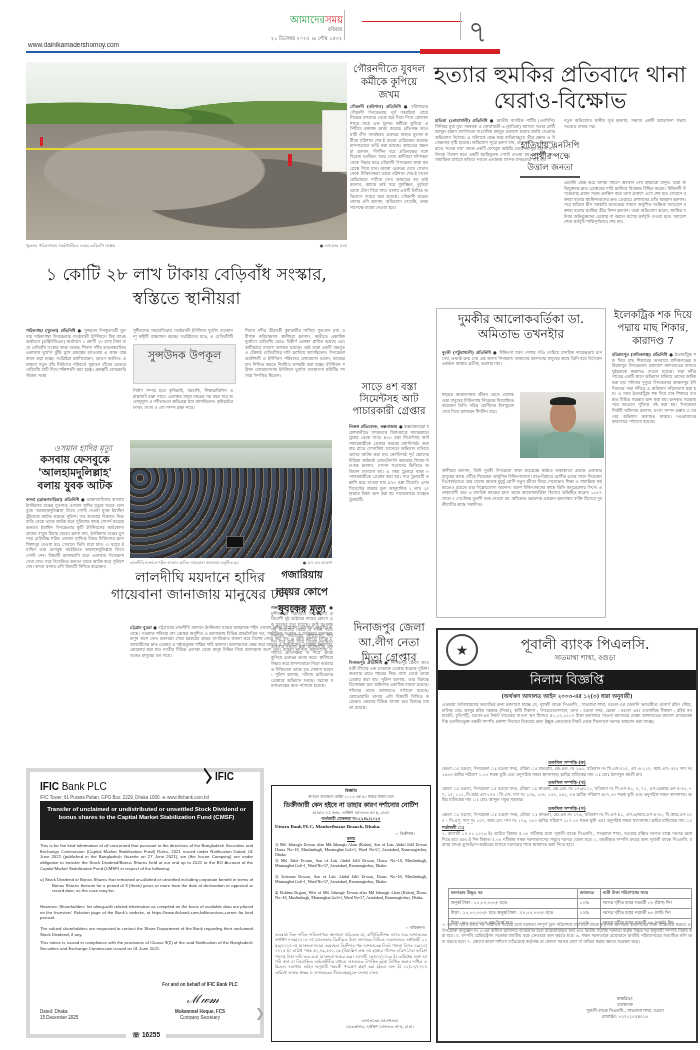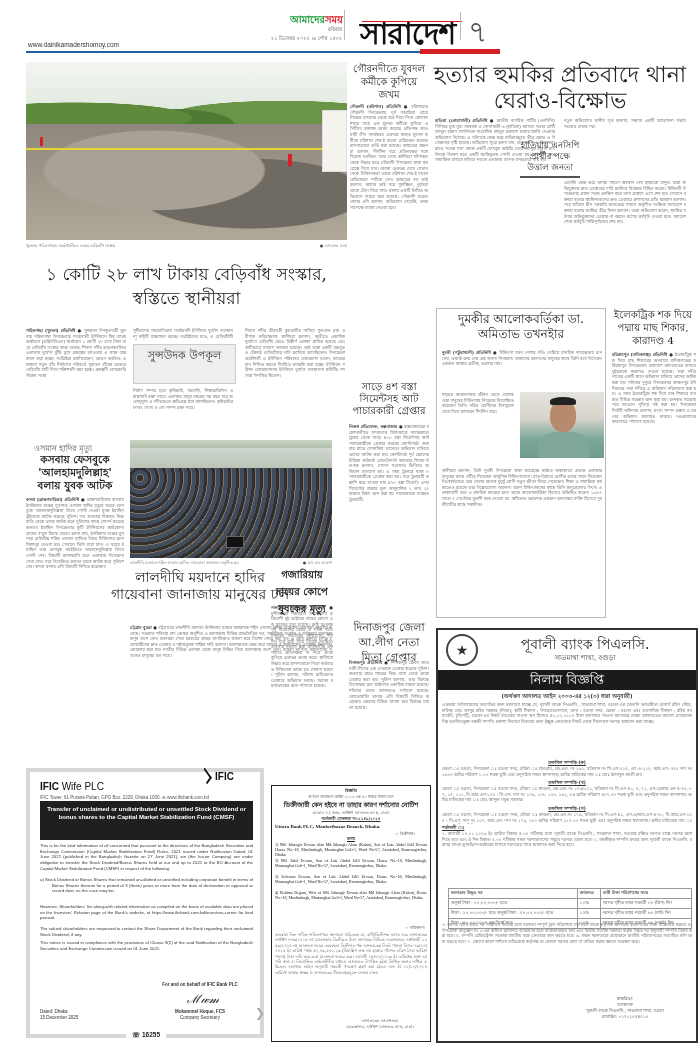--- a/index.html
+++ b/index.html
@@ -7,21 +7,21 @@
   body { font-family: "DejaVu Sans", sans-serif; color: #222; position: relative; }
   .abs { position: absolute; }
   .body-text { font-size: 4.2px; line-height: 5.6px; color: #555; text-align: justify; word-break: break-all; overflow: hidden; font-family: "DejaVu Serif", serif; }
   .byline { font-weight: bold; color: #333; }
   .headline { font-family: "DejaVu Serif", serif; color: #222; text-align: center; line-height: 1.15; }
   .caption { font-size: 4px; color: #555; }
 
   
   #masthead { left: 0; top: 0; width: 700px; height: 57px; }
   #url { left: 28px; top: 41px; font-size: 6.5px; color: #333; font-family: "Liberation Sans", sans-serif; }
-  #brand { left: 290px; top: 12px; width: 52px; text-align: right; font-size: 10px; font-weight: bold; }
+  #brand { left: 290px; top: 12px; width: 52px; text-align: right; font-size: 10px; font-weight: normal; }
   #brand .g { color: #1a9a3a; }
   #brand .r { color: #d71f26; }
   #dayname { left: 290px; top: 26px; width: 52px; text-align: right; font-size: 5px; color: #555; }
   #dateline { left: 230px; top: 35px; width: 112px; text-align: right; font-size: 5px; color: #555; }
   #sep1 { left: 344px; top: 10px; width: 1px; height: 30px; background: #bbb; }
   #section-title { left: 360px; top: 10px; font-size: 30px; font-weight: bold; color: #111; font-family: "DejaVu Serif", serif; letter-spacing: -1px; }
   #section-line { left: 362px; top: 21px; width: 100px; height: 1px; background: #d71f26; }
   #sep2 { left: 460px; top: 12px; width: 1px; height: 28px; background: #bbb; }
   #page-no { left: 468px; top: 8px; font-size: 30px; color: #555; font-family: "DejaVu Serif", serif; }
   #rule-blue { left: 26px; top: 51px; width: 472px; height: 2px; background: #1e5da8; }
@@ -47,21 +47,21 @@
   
   .col3 { width: 100px; }
   #lead-col1 { left: 26px; top: 328px; height: 92px; }
   #lead-col2 { left: 133px; top: 328px; height: 12px; }
   #lead-col3 { left: 245px; top: 328px; height: 92px; }
   #sundarban-box { left: 133px; top: 344px; width: 103px; height: 40px; background: #eee; border: 1px solid #ccc; }
   #sundarban-box .t { font-size: 11px; text-align: center; color: #333; margin-top: 4px; line-height: 14px; font-family: "DejaVu Serif", serif; }
   #lead-col2b { left: 133px; top: 388px; height: 32px; }
 
   
-  #osman-kicker { left: 34px; top: 442px; width: 98px; font-size: 8px; color: #555; text-align:left; }
+  #osman-kicker { left: 14px; top: 442px; width: 98px; font-size: 8px; color: #555; text-align:right;font-style:italic; }
   #osman-headline { left: 26px; top: 453px; width: 98px; font-size: 10.5px; line-height: 13px; font-weight: bold; }
   #osman-body { left: 26px; top: 497px; width: 98px; height: 196px; }
 
   
   #photo2 { left: 130px; top: 440px; width: 202px; height: 118px; overflow: hidden;
     background: linear-gradient(180deg, #c7d3c3 0%, #9fb196 12%, #3e4d5a 25%, #55606a 45%, #3a4450 65%, #6a6560 85%, #2f3740 100%); }
   #photo2 .wall { position:absolute; left:0; top:8px; width:100%; height:20px; background: linear-gradient(180deg,#cfd7cf,#b9c4b6); }
   #photo2 .crowd { position:absolute; left:0; top:28px; width:100%; height:90px;
     background: repeating-radial-gradient(circle at 10px 10px, #2d2a28 0 3px, #8c7763 3px 4px, #3f4c5e 4px 8px); opacity:0.85; }
   #photo2 .phone { position:absolute; left:96px; top:96px; width:18px; height:12px; background:#111; border:1px solid #666; }
@@ -173,21 +173,20 @@
 </style>
 </head>
 <body>
 
 <div id="masthead" class="abs">
   <div id="url" class="abs">www.dainikamadershomoy.com</div>
   <div id="brand" class="abs"><span class="g">আমাদের</span><span class="r">সময়</span></div>
   <div id="dayname" class="abs">রবিবার</div>
   <div id="dateline" class="abs">২১ ডিসেম্বর ২০২৫ ।৬ পৌষ ১৪৩২</div>
   <div id="sep1" class="abs"></div>
-  <div id="section-title" class="abs">সারাদেশ</div>
   <div id="section-line" class="abs"></div>
   <div id="sep2" class="abs"></div>
   <div id="page-no" class="abs">৭</div>
   <div id="rule-blue" class="abs"></div>
   <div id="rule-red" class="abs"></div>
 </div>
 
 <div id="photo1" class="abs">
   <div class="sky"></div>
   <div class="trees"></div>
@@ -242,21 +241,21 @@
 <div id="dumki-headline" class="abs headline">দুমকীর আলোকবর্তিকা ডা. অমিতাভ তখনইার</div>
 <div id="dumki-body1" class="abs body-text"><span class="byline">দুমকী (পটুয়াখালী) প্রতিনিধি ●</span> <span>চিকিৎসা যখন পেশার গণ্ডি পেরিয়ে মানবিক দায়বদ্ধতায় রূপ নেয়, তখনই জন্ম নেয় এক অনন্য উদাহরণ। আমাদের জনপদের মানুষের কাছে তিনি হয়ে উঠেছেন একজন আস্থার প্রতীক, ভরসার নাম।</span></div>
 <div id="dumki-body2" class="abs body-text">শহরের আরামদায়ক জীবন ছেড়ে গ্রামাঞ্চলের মানুষের চিকিৎসায় নিজেকে নিয়োজিত করেছেন তিনি। দরিদ্র রোগীদের বিনামূল্যে সেবা দিয়ে আসছেন দীর্ঘদিন ধরে।</div>
 <div id="dumki-photo" class="abs">
   <div class="body"></div>
   <div class="face"></div>
   <div class="hair"></div>
 </div>
 <div id="dumki-body3" class="abs body-text">স্থানীয়রা জানান, তিনি দুমকী উপজেলা স্বাস্থ্য কমপ্লেক্সে কর্মরত থাকাকালে প্রত্যন্ত এলাকার মানুষের কাছে পৌঁছে দিয়েছেন আধুনিক চিকিৎসাসেবা। রাত-বিরাতে রোগীর ডাকে সাড়া দিয়েছেন নিঃস্বার্থভাবে। তার সেবায় অনেক মুমূর্ষু রোগী নতুন জীবন ফিরে পেয়েছেন। শিক্ষা ও সামাজিক কর্মকাণ্ডেও রয়েছে তার উল্লেখযোগ্য অবদান। তরুণ চিকিৎসকদের কাছে তিনি অনুপ্রেরণার উৎস। এলাকাবাসী তার এ মানবিক কাজের জন্য তাকে আলোকবর্তিকা হিসেবে অভিহিত করেন। ১৯৮৭ সালে ৫ সেপ্টেম্বর মুলাদী জন্ম নেওয়া ডা. অমিতাভ তরফদার একজন জনবান্ধব ব্যক্তি হিসেবে দুমকীবাসীর কাছে সম্মানিত।</div>
 
-<div id="electric-headline" class="abs headline">ইলেকট্রিক শক দিয়ে পদ্মায় মাছ শিকার, কারাদণ্ড 4</div>
+<div id="electric-headline" class="abs headline">ইলেকট্রিক শক দিয়ে পদ্মায় মাছ শিকার, কারাদণ্ড 7</div>
 <div id="electric-body" class="abs body-text"><span class="byline">হরিরামপুর (মানিকগঞ্জ) প্রতিনিধি ●</span> <span>ইলেকট্রিক শক দিয়ে মাছ শিকারের অপরাধে মানিকগঞ্জের হরিরামপুর উপজেলায় ভ্রাম্যমাণ আদালতের মাধ্যমে দুইজনকে কারাদণ্ড দেওয়া হয়েছে। পদ্মা নদীর পাড়ের একটি স্থানে অভিযান চালিয়ে তাদের আটক করা হয়। শনিবার দুপুরে উপজেলার কাঞ্চনপুর ইউনিয়নের পদ্মা নদীতে এ অভিযান পরিচালনা করা হয়। এ সময় ইলেকট্রিক শক দিয়ে মাছ শিকারে ব্যবহৃত বিভিন্ন সরঞ্জাম জব্দ করা হয়। জব্দকৃত সরঞ্জাম পরে আগুনে পুড়িয়ে নষ্ট করা হয়। উপজেলা নির্বাহী অফিসার জানান, মৎস্য সম্পদ রক্ষায় এ ধরনের অভিযান অব্যাহত থাকবে। দণ্ডপ্রাপ্তদের কারাগারে পাঠানো হয়েছে।</span></div>
 
 <div id="dinajpur-headline" class="abs headline">দিনাজপুর জেলা আ.লীগ নেতা মিতা গ্রেপ্তার</div>
 <div id="dinajpur-body" class="abs body-text"><span class="byline">দিনাজপুর প্রতিনিধি ●</span> <span>দিনাজপুর জেলা আওয়ামী লীগের এক নেতাকে গ্রেপ্তার করেছে পুলিশ। শুক্রবার রাতে শহরের নিজ বাসা থেকে তাকে গ্রেপ্তার করা হয়। পুলিশ জানায়, তার বিরুদ্ধে বিস্ফোরক দ্রব্য আইনসহ একাধিক মামলা রয়েছে। শনিবার তাকে আদালতে পাঠানো হয়েছে। কোতোয়ালি থানার ওসি বিষয়টি নিশ্চিত করেছেন। জেলার বিভিন্ন থানায় তার বিরুদ্ধে মামলা রয়েছে।</span></div>
 
 <div id="pubali-ad" class="abs"></div>
 <div id="pubali-logo" class="abs">★</div>
 <div id="pubali-name" class="abs">পূবালী ব্যাংক পিএলসি.</div>
 <div id="pubali-branch" class="abs">সাতমাথা শাখা, বগুড়া</div>
 <div id="pubali-banner" class="abs">নিলাম বিজ্ঞপ্তি</div>
@@ -300,21 +299,21 @@
 <div id="pubali-sign" class="abs">
   <div>স্বাক্ষরিত/-</div>
   <div>ব্যবস্থাপক</div>
   <div>পূবালী ব্যাংক পিএলসি., সাতমাথা শাখা, বগুড়া</div>
   <div>মোবাইল: ০১৭১২০৫৪৫১০</div>
 </div>
 
 <div id="ific-ad" class="abs"></div>
 <div id="ific-inner" class="abs"></div>
 <div id="ific-logo-mark" class="abs"><span class="chev"></span><span>IFIC</span></div>
-<div id="ific-name" class="abs"><b>IFIC</b><span> Wife PLC</span></div>
+<div id="ific-name" class="abs"><b>IFIC</b><span> Bank PLC</span></div>
 <div id="ific-address" class="abs">IFIC Tower, 61 Purana Paltan, GPO Box: 2229, Dhaka 1000. ⊕ www.ificbank.com.bd</div>
 <div id="ific-banner" class="abs">Transfer of unclaimed or undistributed or unsettled Stock Dividend or bonus shares to the Capital Market Stabilization Fund (CMSF)</div>
 <div id="ific-p1" class="abs ific-text">This is for the kind information of all concerned that pursuant to the directives of the Bangladesh Securities and Exchange Commission (Capital Market Stabilization Fund) Rules, 2021 issued under Notification Dated, 01 June 2021 (published in the Bangladesh Gazette on 27 June 2021), we (the Issuer Company) are under obligation to transfer the Stock Dividend/Bonus Shares held at our end up to 2021 to the BO Account of the Capital Market Stabilization Fund (CMSF) in respect of the following:</div>
 <div id="ific-pa" class="abs ific-text">a)   Stock Dividend or Bonus Shares that remained un-allotted or unsettled including corporate benefit in terms of Bonus Shares thereon for a period of 3 (three) years or more from the date of declaration or approval or record date, as the case may be;</div>
 <div id="ific-p2" class="abs ific-text" style="top:904px">However, Shareholders' list along-with related information as compiled on the basis of available data are placed on the Investors' Relation page of the Bank's website, at https://www.ificbank.com.bd/investors-corner for kind perusal.</div>
 <div id="ific-p3" class="abs ific-text" style="top:926px">The valued shareholders are requested to contact the Share Department of the Bank regarding their unclaimed Stock Dividend, if any.</div>
 <div id="ific-p4" class="abs ific-text" style="top:940px">This notice is issued in compliance with the provisions of Clause 9(2) of the said Notification of the Bangladesh Securities and Exchange Commission issued on 01 June 2021.</div>
 <div id="ific-behalf" class="abs">For and on behalf of IFIC Bank PLC</div>
 <div id="ific-signature" class="abs">ℳ𝓌𝓂</div>
 <div id="ific-signer" class="abs">

